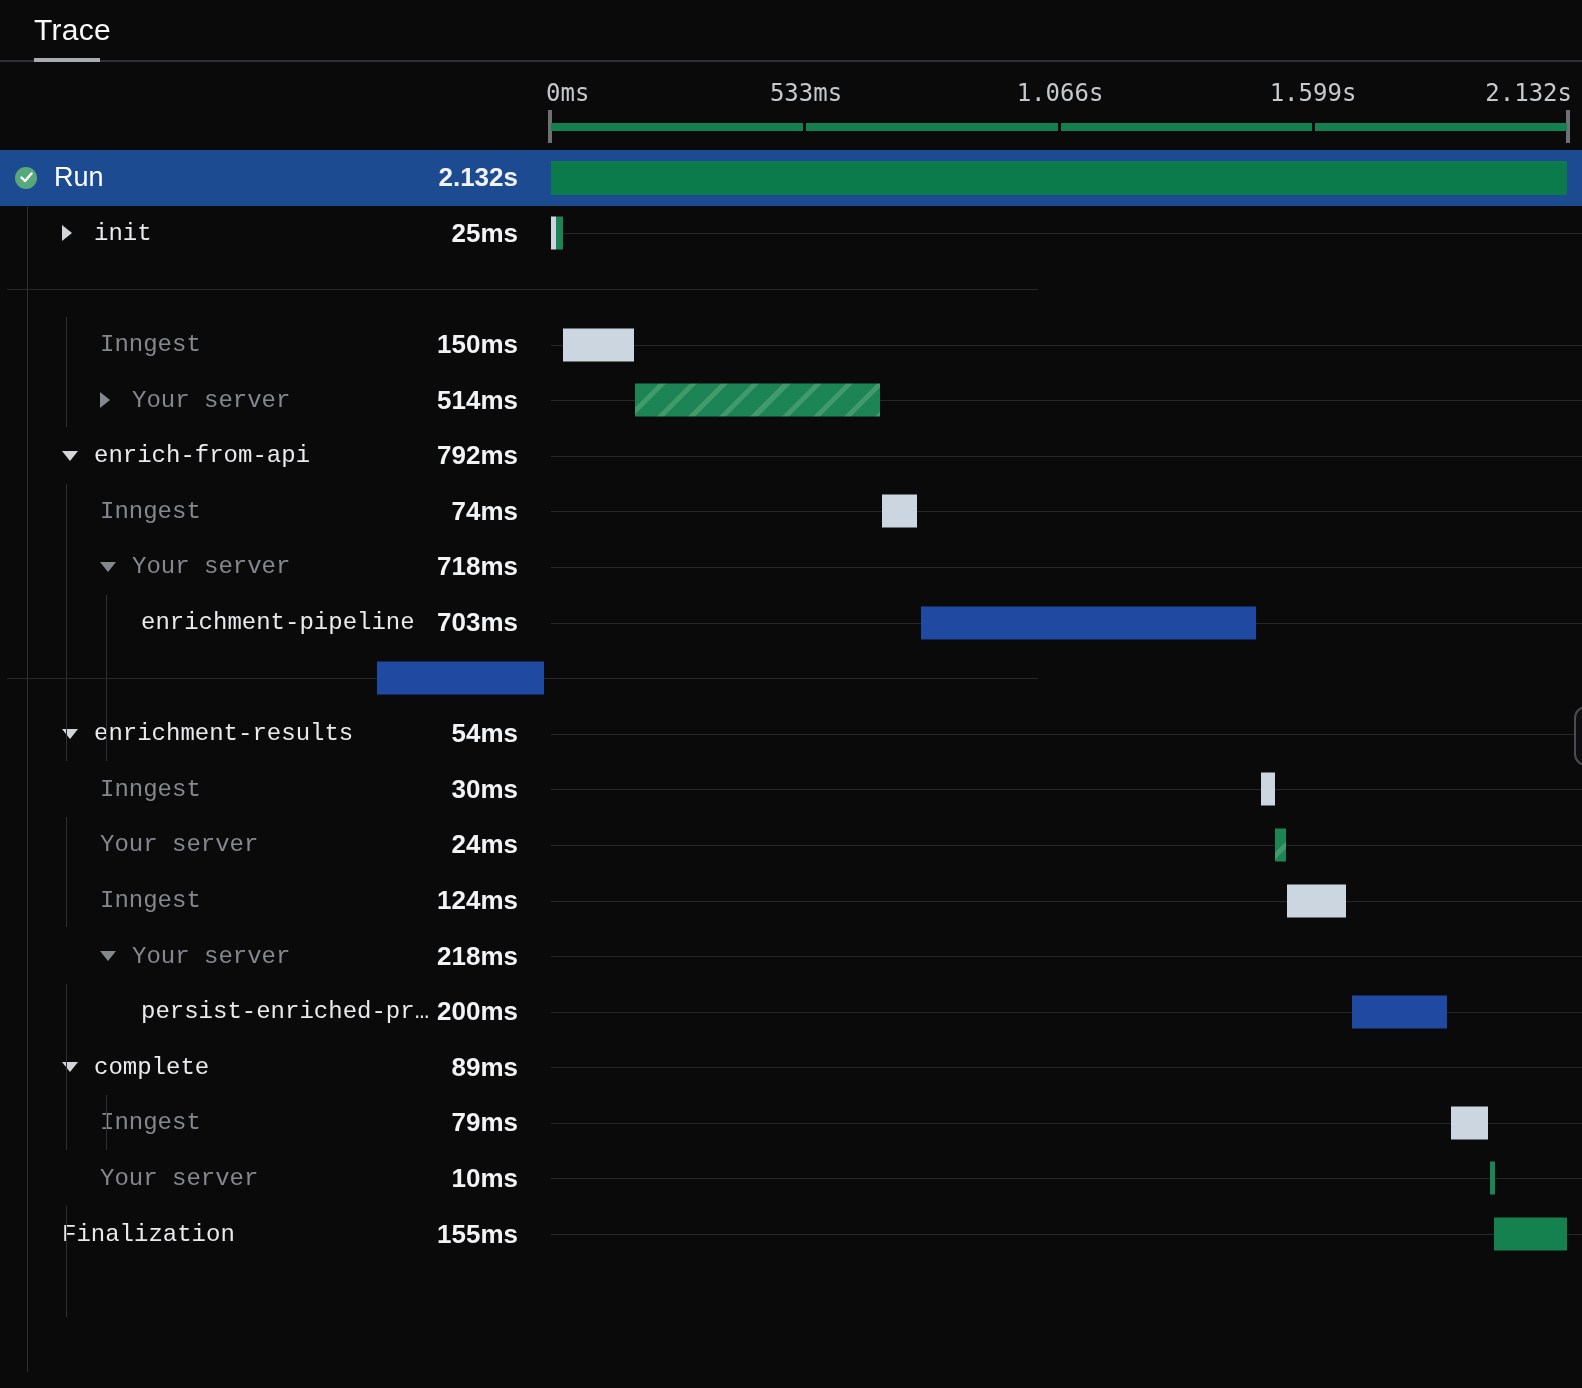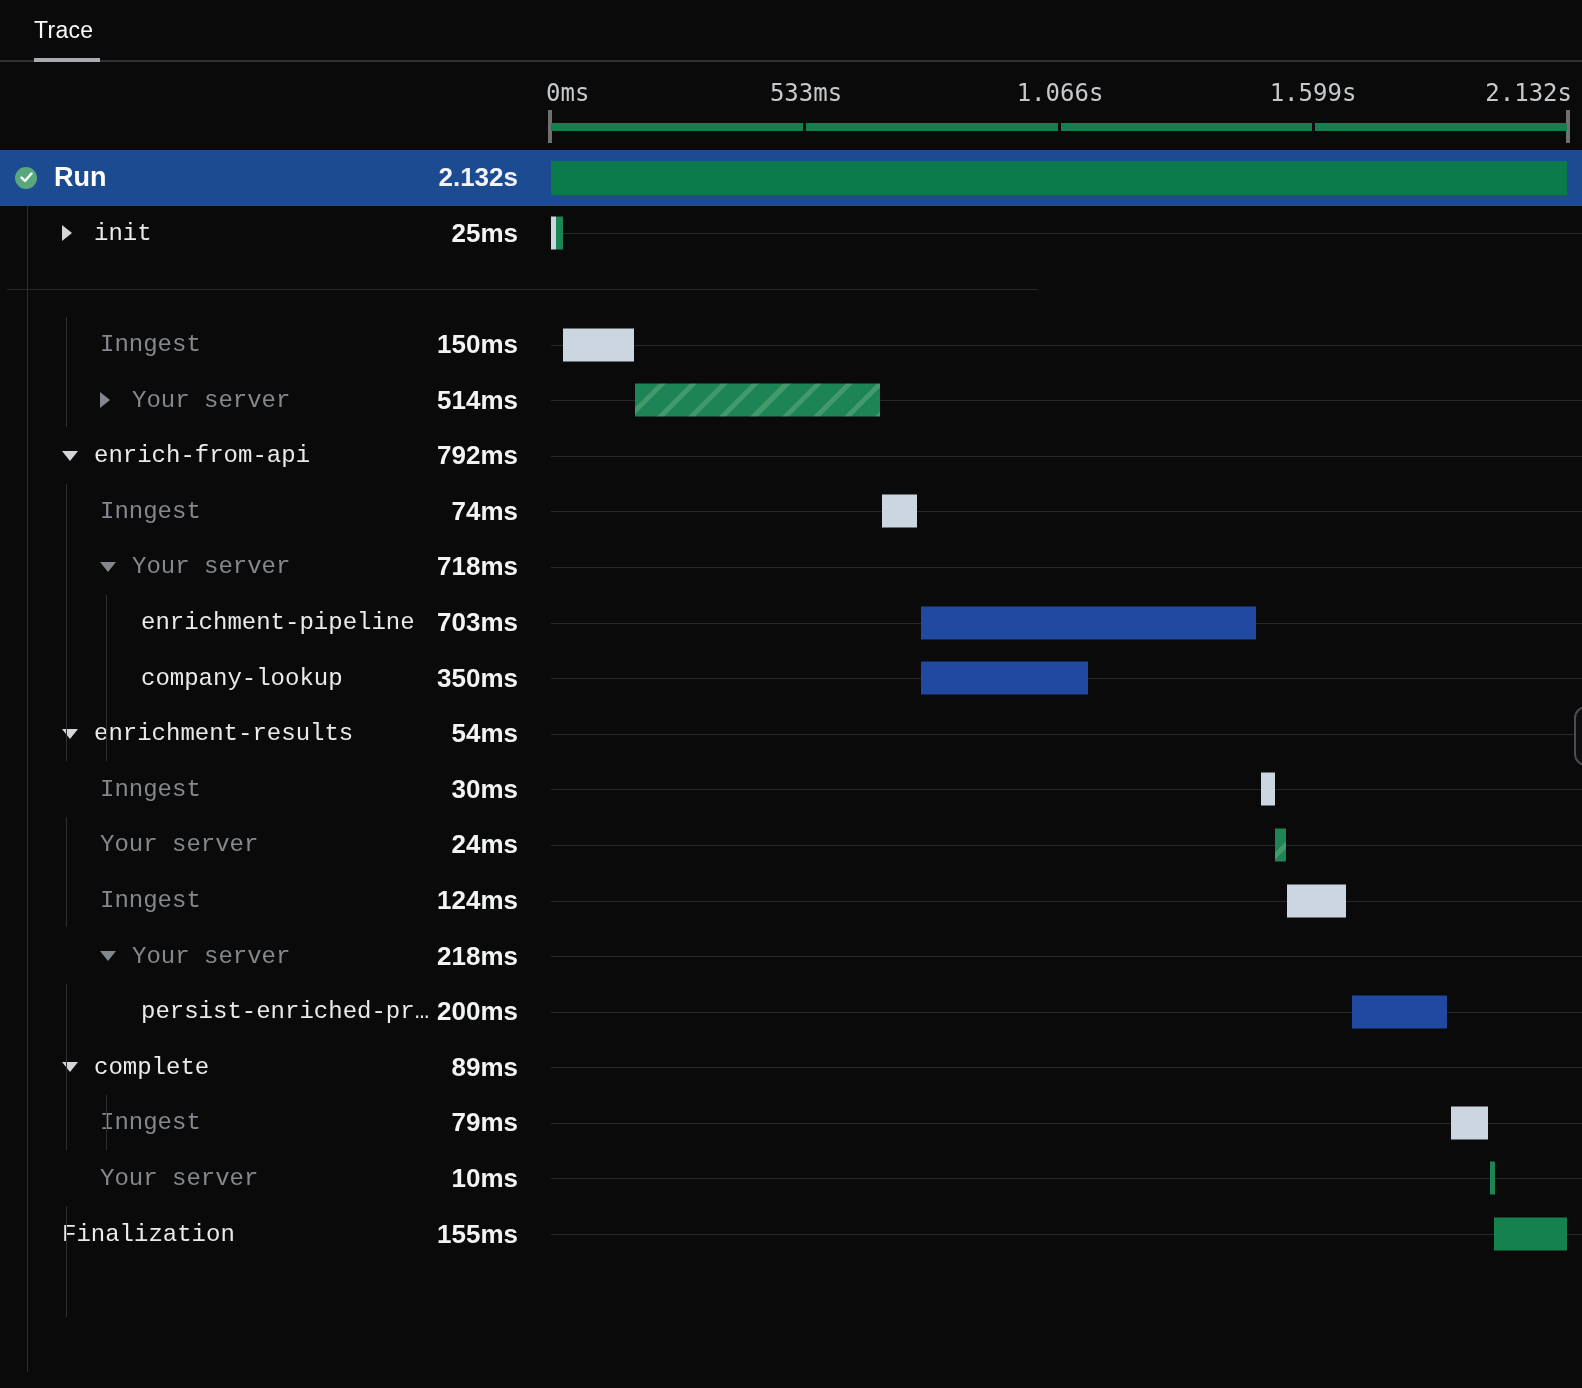--- a/index.html
+++ b/index.html
@@ -4,21 +4,21 @@
 <style>
   html,body{margin:0;padding:0;background:#0a0a0b;}
   body{width:1582px;height:1388px;position:relative;overflow:hidden;
        font-family:"Liberation Sans",sans-serif;-webkit-font-smoothing:antialiased;}
   .app{position:absolute;inset:0;}
 
   
   .tabbar{position:absolute;top:0;left:0;width:1582px;height:60px;
           border-bottom:2px solid #313135;}
   .tab{position:absolute;left:34px;top:0;height:60px;display:flex;align-items:center;cursor:pointer;}
-  .tab-label{font-size:23px;font-weight:500;color:#fafafa;letter-spacing:.3px;}
+  .tab-label{font-size:30px;font-weight:500;color:#fafafa;letter-spacing:.3px;}
   .tab-underline{position:absolute;left:0;bottom:-2px;width:66px;height:4px;background:#a9abae;}
 
   
   .axis-header{position:absolute;top:60px;left:544px;width:1038px;height:90px;}
   .axis-label{position:absolute;top:12px;font-family:"DejaVu Sans Mono",monospace;
               font-size:24px;color:#c6c9cc;white-space:nowrap;margin-top:7px;}
   .minimap{position:absolute;left:7px;top:50px;width:1016px;height:33px;}
   .mm-marker{position:absolute;top:0;width:4px;height:33px;background:#6e7074;}
   .mm-seg{position:absolute;top:13px;height:8px;background:var(--minimap-green);}
 
@@ -30,21 +30,21 @@
   .indent{flex:none;}
   .chev{flex:none;width:32px;display:flex;align-items:center;}
   .tri-down{width:0;height:0;border-left:8px solid transparent;border-right:8px solid transparent;
             border-top:10px solid #d3d5d8;}
   .tri-right{width:0;height:0;border-top:8px solid transparent;border-bottom:8px solid transparent;
              border-left:10px solid #d3d5d8;}
   .row.muted .tri-down{border-top-color:#84878c;}
   .row.muted .tri-right{border-left-color:#84878c;}
   .name{font-family:Liberation Mono, monospace;font-size:24px;color:#e9eaeb;white-space:pre;}
   .row.muted .name{color:#84878c;}
-  .row.selected .name{font-family:"Liberation Sans",sans-serif;font-size:27px;font-weight:700;color:#ffffff;}
+  .row.selected .name{font-family:"Liberation Sans",sans-serif;font-size:27px;font-weight:400;color:#ffffff;}
   .dur{margin-left:auto;padding-right:26px;font-size:26px;font-weight:700;color:#f2f3f4;white-space:nowrap;}
   .check-circle{flex:none;width:22px;height:22px;border-radius:50%;background:#57a97c;
                 margin-right:17px;display:flex;align-items:center;justify-content:center;}
   .check-circle svg{display:block;}
 
   
   .cell-tl{width:1038px;position:relative;flex:none;}
   .centerline{position:absolute;left:7px;right:0;top:50%;height:1px;background:#28282b;}
   .bar{position:absolute;top:50%;transform:translateY(-50%);height:33px;}
   .bar-run{height:34px;background:var(--run-green);}
@@ -195,25 +195,20 @@
           <span class="indent" style="width: 141px;"></span>
           <span class="name">enrichment-pipeline</span>
           <span class="dur">703ms</span>
         </div>
         <div class="cell-tl">
           <div class="centerline"></div>
           <div class="bar bar-blue" style="left: 376.801px; width: 335.013px;"></div>
         </div>
       </div>
       <div class="row">
-        <div class="cell-left">
-          <span class="indent" style="width: 141px;"></span>
-          <span class="name">company-lookup</span>
-          <span class="dur">350ms</span>
-        </div>
         <div class="cell-tl">
           <div class="centerline"></div>
           <div class="bar bar-blue" style="left: 376.801px; width: 166.792px;"></div>
         </div>
       </div>
       <div class="row">
         <div class="cell-left">
           <span class="indent" style="width: 62px;"></span>
           <span class="chev">
             <span class="tri-down"></span>

